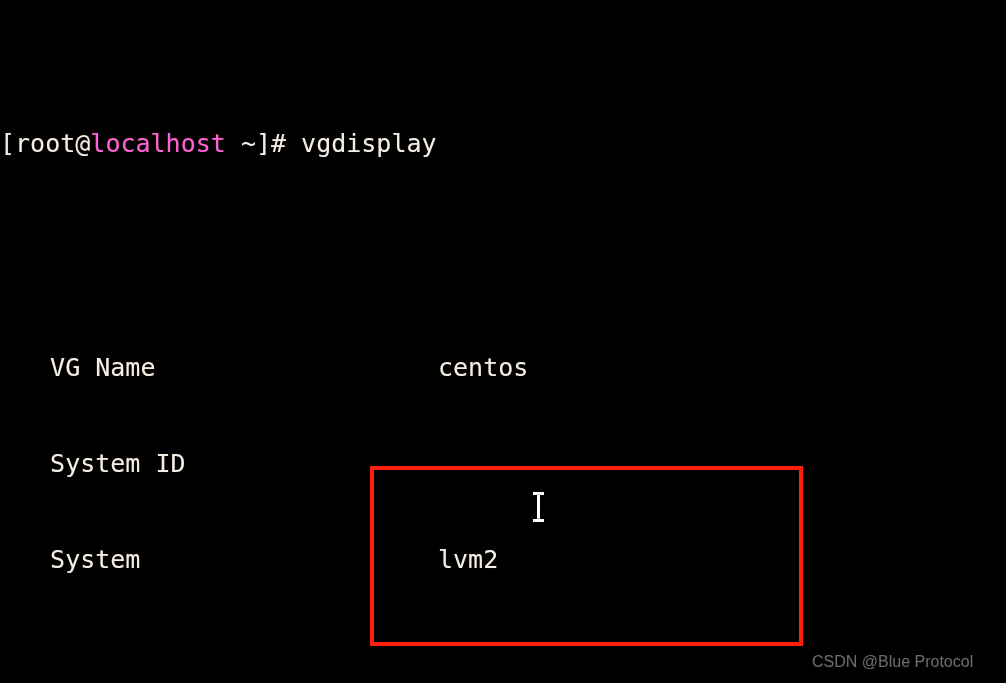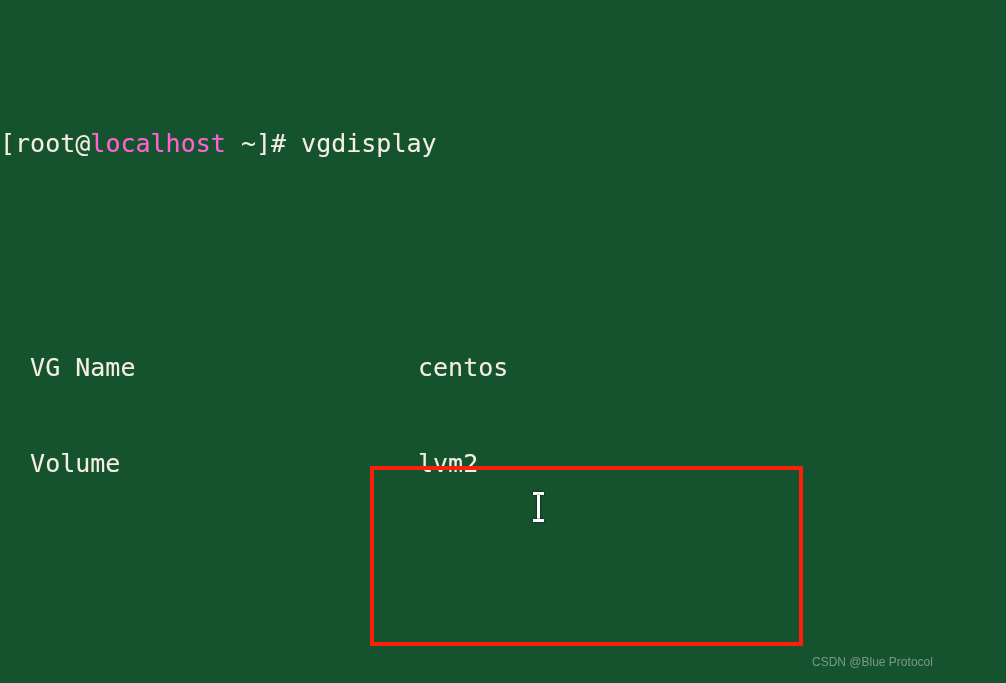--- a/index.html
+++ b/index.html
@@ -12,21 +12,21 @@
     width: 1006px;
     height: 683px;
     overflow: hidden;
     font-family: "DejaVu Sans Mono", "Liberation Mono", monospace;
   }
 
   #terminal {
     position: relative;
     width: 1006px;
     height: 683px;
-    background: #14532d;
+    background: #000000;
     box-sizing: border-box;
     padding: 0;
   }
 
   .screen {
     position: absolute;
     top: 0;
     left: 0;
     width: 1006px;
     height: 683px;
@@ -44,20 +44,21 @@
     font-size: 25px;
     display: block;
     text-shadow: 0 0 1px rgba(255,180,140,0.35);
   }
 
   .lbl {
     display: inline-block;
     width: 418px;
     white-space: pre;
     overflow: visible;
+    padding-left: 20px;
   }
 
   .val {
     white-space: pre;
     margin-top: 32px;
   }
 
   
   .c-white   { color: #f2efe6; }
   .c-magenta { color: #ff5fd7; }
@@ -106,21 +107,21 @@
   }
   #mouse-cursor .cap-top { top: 0; }
   #mouse-cursor .cap-bot { bottom: 0; }
 
   
   #watermark {
     position: absolute;
     left: 812px;
     top: 652px;
     font-family: "Liberation Sans", sans-serif;
-    font-size: 12px;
+    font-size: 16px;
     line-height: 20px;
     color: rgba(225, 225, 225, 0.48);
     white-space: nowrap;
     z-index: 9;
     pointer-events: none;
   }
 </style>
 </head>
 <body>
 
@@ -128,21 +129,22 @@
 
   <div class="screen">
 
     
     <div class="line"><span class="c-white">[</span><span class="c-white">root</span><span class="c-white">@</span><span class="c-magenta">localhost</span><span class="c-white"> </span><span class="c-white">~</span><span class="c-white">]</span><span class="c-white"># </span><span class="c-white">vgdisplay</span></div>
 
     
 
     
     <div class="line"><span class="lbl c-white">  VG Name</span><span class="val c-white">centos</span></div>
-    <div class="line"><span class="lbl c-white">  Volume</span><span class="val c-white">lvm2</span></div>
+    <div class="line"><span class="lbl c-white">  System ID</span><span class="val c-white"></span></div>
+    <div class="line"><span class="lbl c-white">  System</span><span class="val c-white">lvm2</span></div>
     
     
     
     
     
     
     
     
     
     

